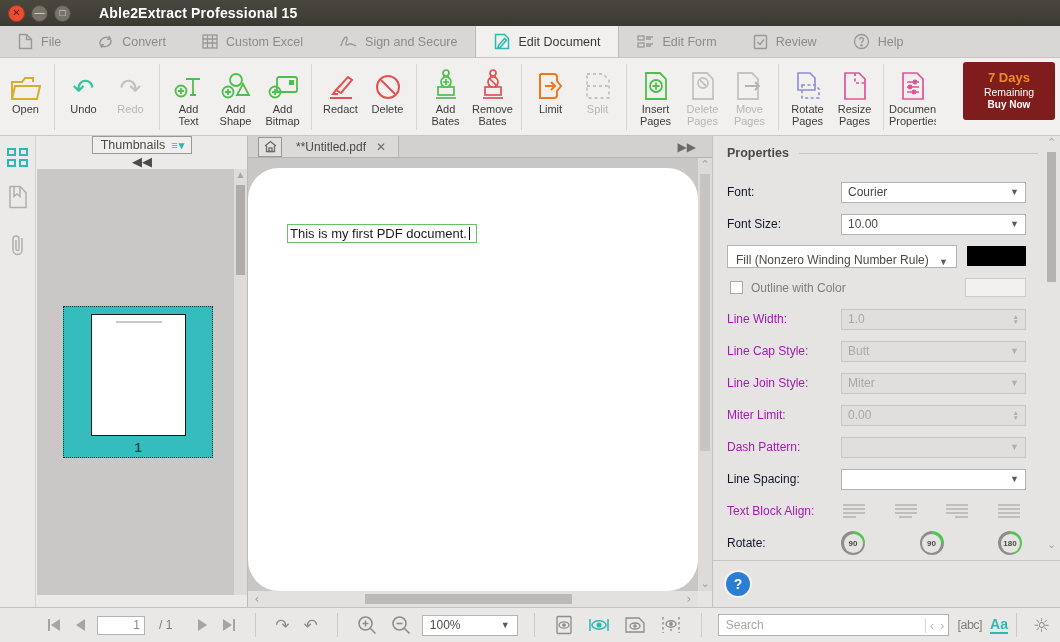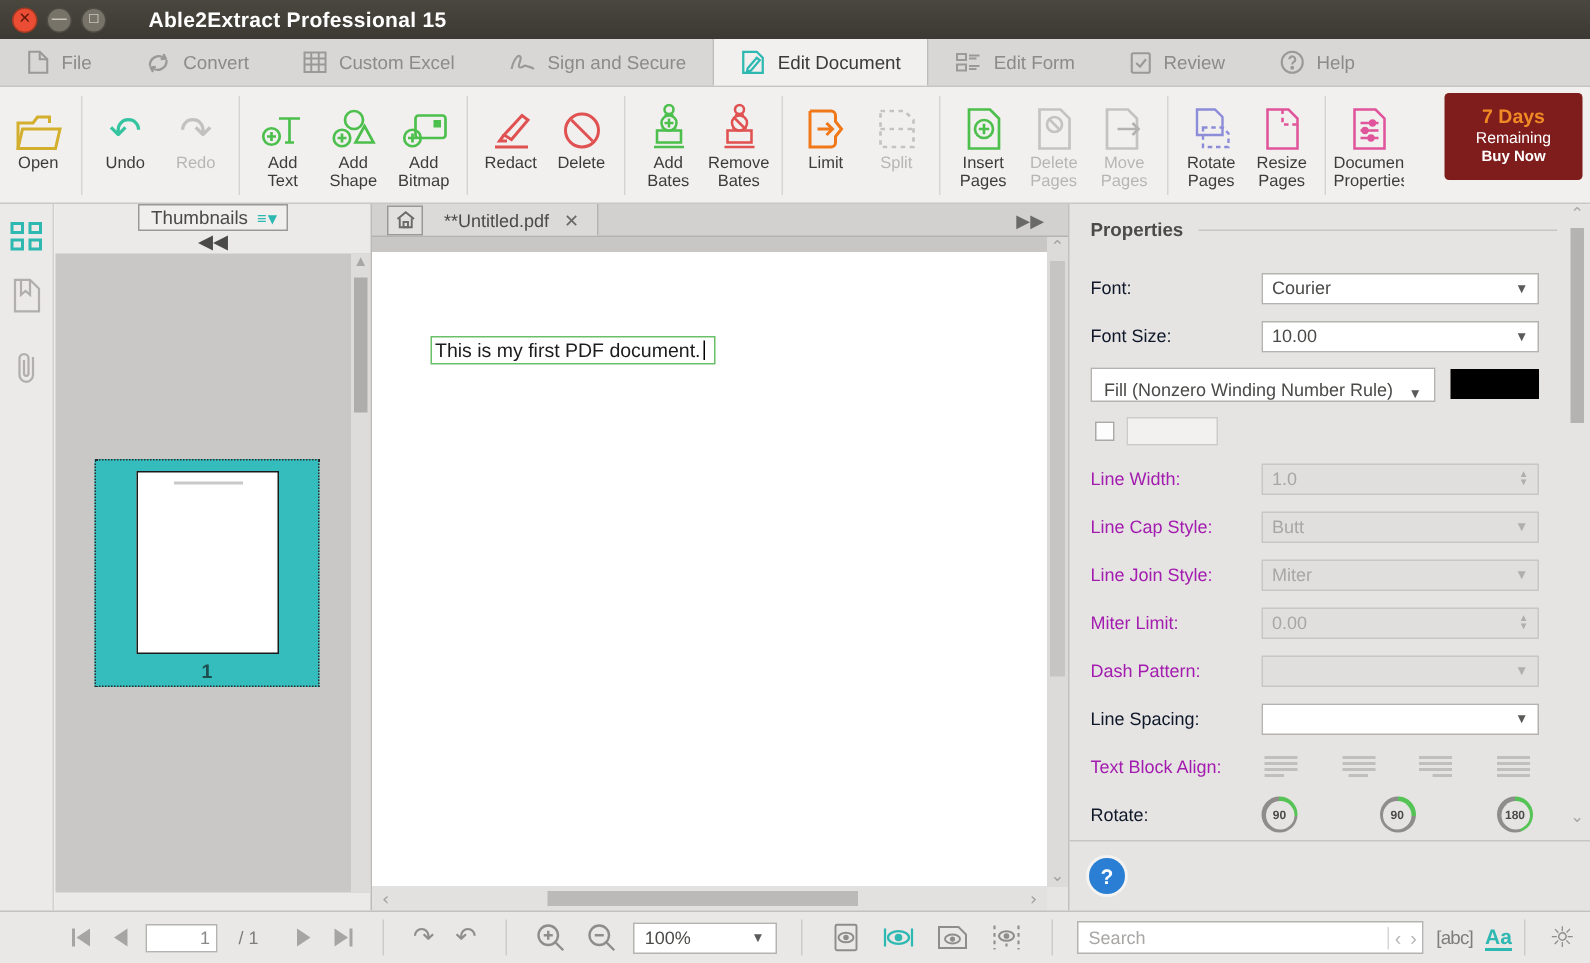--- a/index.html
+++ b/index.html
@@ -58,21 +58,21 @@
   #thumb-num { position:absolute; bottom:2px; width:100%; text-align:center; font-size:13px; font-weight:bold; color:#1d4e4e; }
 
   
   #docarea { position:absolute; left:248px; top:0; width:464px; bottom:0; background:#c8c7c5; }
   #doctabs { position:absolute; top:0; left:0; right:0; height:22px; background:#d2d1cf; border-bottom:1px solid #b4b3b1; display:flex; align-items:center; }
   #home-tab { width:24px; height:20px; border:1px solid #9a9996; background:#e2e1df; margin-left:10px; display:flex; align-items:center; justify-content:center; }
   #file-tab { height:21px; background:#dbdad8; border-right:1px solid #b4b3b1; display:flex; align-items:center; gap:10px; padding:0 12px 0 14px; font-size:12px; color:#4a4a48; }
   #tab-close { color:#6a6a68; font-size:12px; }
   #tab-overflow { margin-left:auto; margin-right:16px; color:#6a6a68; font-size:12px; font-family:"DejaVu Sans",sans-serif; }
   #docview { position:absolute; top:22px; left:0; right:0; bottom:0; }
-  #docpage { position:absolute; top:10px; left:0; right:14px; bottom:16px; background:#fff; }
+  #docpage { position:absolute; top:10px; left:0; right:14px; bottom:16px; background:#fff;border-radius:31px; }
   #textbox { position:absolute; left:39px; top:56px; width:190px; height:19px; border:1px solid #6abf69; font-size:13px; color:#1c1c1c; padding:1px 2px 0 2px; white-space:nowrap; }
   #caret { display:inline-block; width:1px; height:13px; background:#000; vertical-align:-2px; margin-left:2px; }
   .vscroll { position:absolute; right:0; top:0; width:14px; bottom:16px; background:#dcdbd9; }
   .vscroll .chev { color:#a0a09e; font-size:11px; text-align:center; line-height:14px; font-family:"DejaVu Sans",sans-serif; }
   .vscroll .vthumb { position:absolute; top:16px; left:2px; right:2px; height:64%; background:#c6c5c3; }
   .vscroll .chev.dn { position:absolute; bottom:0; width:100%; }
   #hscroll { position:absolute; left:0; right:14px; bottom:0; height:16px; background:#e2e1df; display:flex; align-items:center; }
   #hscroll .chev { color:#a0a09e; width:18px; text-align:center; font-size:12px; font-family:"DejaVu Sans",sans-serif; }
   #hthumb { position:absolute; left:26%; width:46%; top:3px; height:10px; background:#bbbab8; }
   #corner { position:absolute; right:0; bottom:0; width:14px; height:16px; background:#e6e5e3; }
@@ -517,20 +517,21 @@
         </div>
         <div id="fill-row">
           <div id="fill-select">
             <span>Fill (Nonzero Winding Number Rule)</span>
               <span class="sel-arrow">▼</span>
           </div>
           <div id="fill-swatch"></div>
         </div>
         <div id="outline-row">
           <div id="outline-check"></div>
+          <span id="outline-label">Outline with Color</span>
           <div id="outline-swatch"></div>
         </div>
         <div class="prow dis">
           <span class="plabel">Line Width:</span>
           <div class="pctl">
               <div class="pspin">
             <span>1.0</span>
                 <span class="spin-arrows">▲<br>▼</span>
           </div>
             </div>

